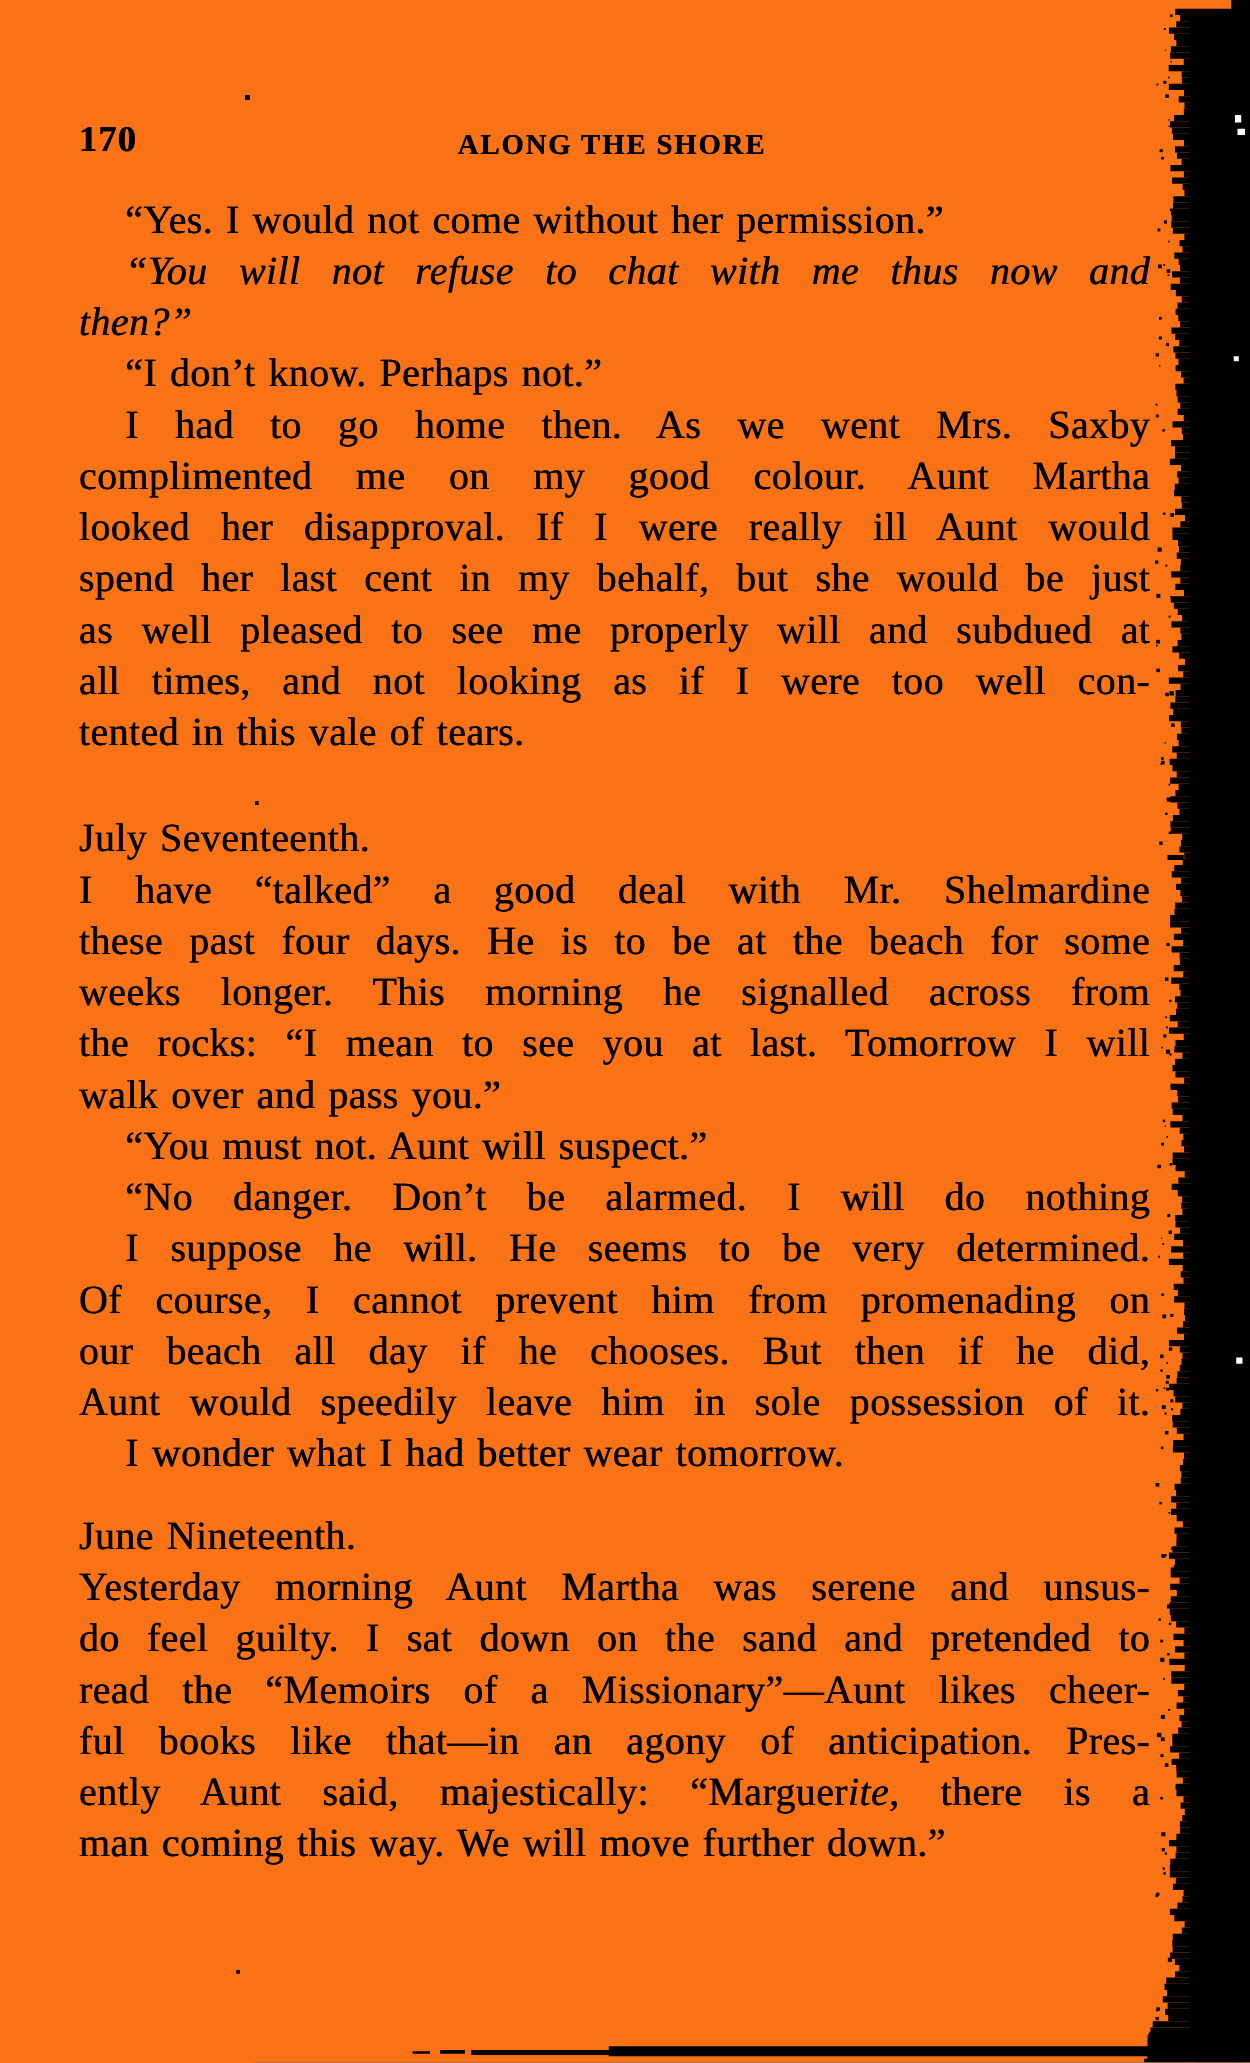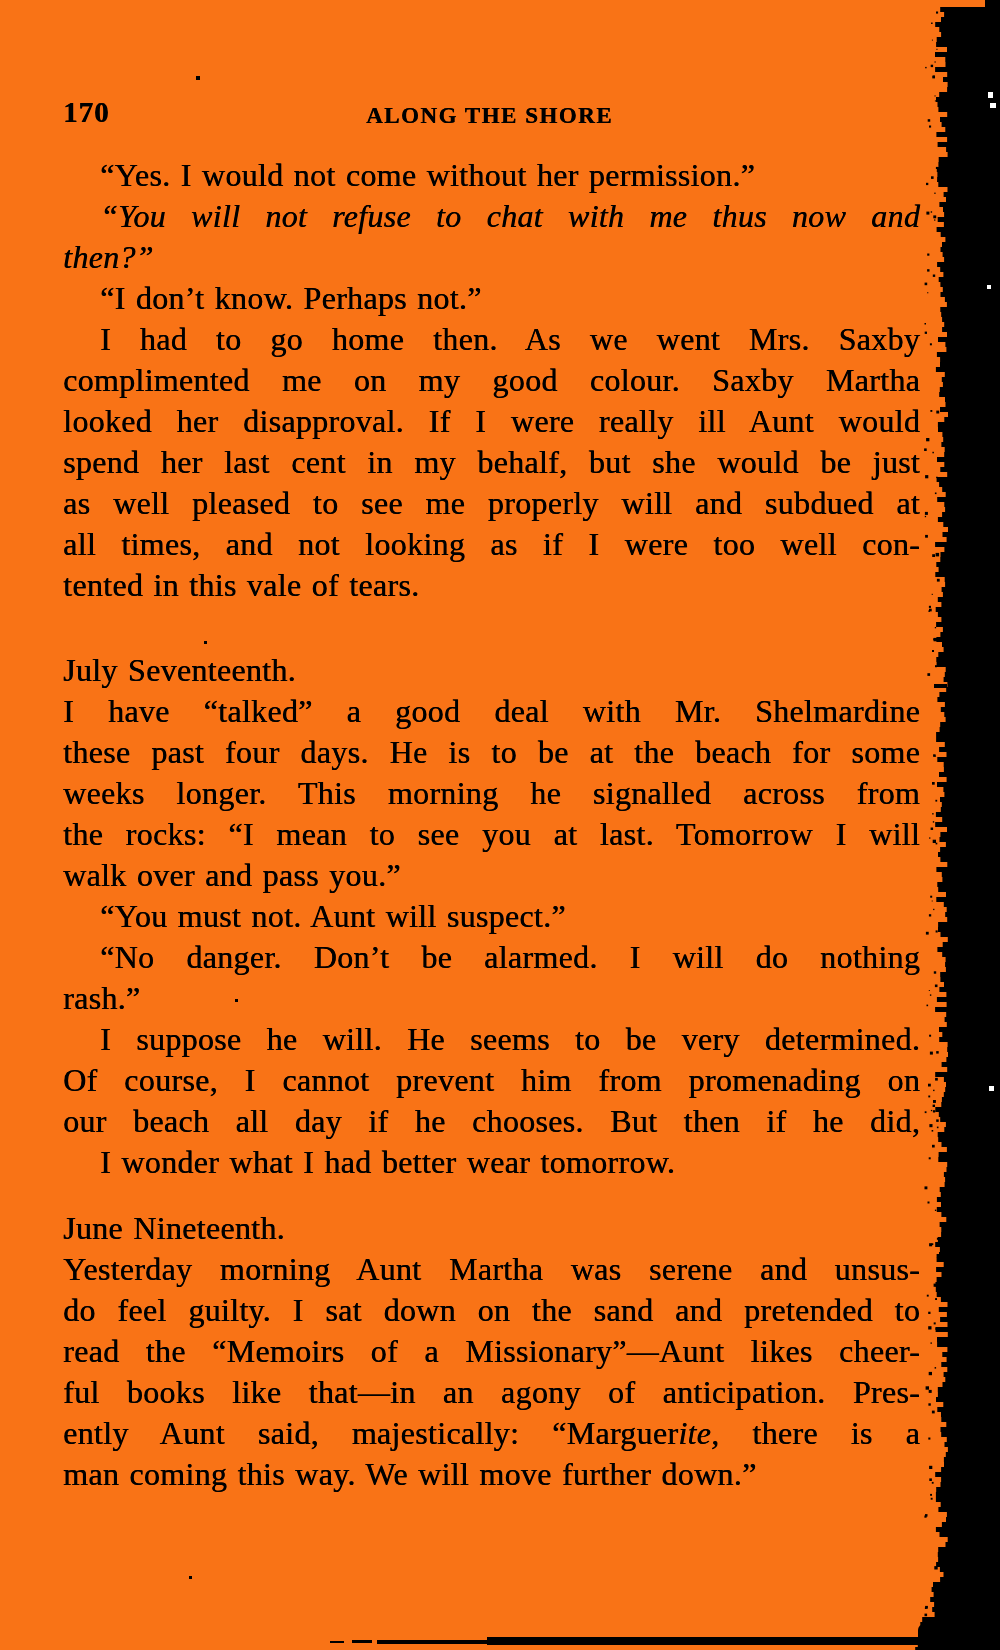--- a/index.html
+++ b/index.html
@@ -48,38 +48,38 @@
 
 <div class="page">
   <div class="hdr-num">170</div>
   <div class="hdr-title">ALONG THE SHORE</div>
   <div class="text-block" id="page-body">
       <div class="line"><span class="ind"></span><span>“Yes. I would not come without her permission.”</span></div>
       <div class="line justify italic"><span class="ind"></span><span>“You will not refuse to chat with me thus now and</span></div>
       <div class="line italic"><span>then?”</span></div>
       <div class="line"><span class="ind"></span><span>“I don’t know. Perhaps not.”</span></div>
       <div class="line justify"><span class="ind"></span><span>I had to go home then. As we went Mrs. Saxby</span></div>
-      <div class="line justify"><span>complimented me on my good colour. Saxby Martha</span></div>
+      <div class="line justify"><span>complimented me on my good colour. Aunt Martha</span></div>
       <div class="line justify"><span>looked her disapproval. If I were really ill Aunt would</span></div>
       <div class="line justify"><span>spend her last cent in my behalf, but she would be just</span></div>
       <div class="line justify"><span>as well pleased to see me properly will and subdued at</span></div>
       <div class="line justify"><span>all times, and not looking as if I were too well con-</span></div>
       <div class="line"><span>tented in this vale of tears.</span></div>
       <div class="line right" style="margin-top: 44px;"><span>July Seventeenth.</span></div>
       <div class="line justify"><span>I have “talked” a good deal with Mr. Shelmardine</span></div>
       <div class="line justify"><span>these past four days. He is to be at the beach for some</span></div>
       <div class="line justify"><span>weeks longer. This morning he signalled across from</span></div>
       <div class="line justify"><span>the rocks: “I mean to see you at last. Tomorrow I will</span></div>
       <div class="line"><span>walk over and pass you.”</span></div>
       <div class="line"><span class="ind"></span><span>“You must not. Aunt will suspect.”</span></div>
       <div class="line justify"><span class="ind"></span><span>“No danger. Don’t be alarmed. I will do nothing</span></div>
-      <div class="line"><span>rash.”</span></div>
       <div class="line justify"><span class="ind"></span><span>I suppose he will. He seems to be very determined.</span></div>
       <div class="line justify"><span>Of course, I cannot prevent him from promenading on</span></div>
       <div class="line justify"><span>our beach all day if he chooses. But then if he did,</span></div>
+      <div class="line justify"><span>Aunt would speedily leave him in sole possession of it.</span></div>
       <div class="line"><span class="ind"></span><span>I wonder what I had better wear tomorrow.</span></div>
       <div class="line right" style="margin-top: 25px;"><span>June Nineteenth.</span></div>
       <div class="line justify"><span>Yesterday morning Aunt Martha was serene and unsus-</span></div>
       <div class="line justify"><span>do feel guilty. I sat down on the sand and pretended to</span></div>
       <div class="line justify"><span>read the “Memoirs of a Missionary”—Aunt likes cheer-</span></div>
       <div class="line justify"><span>ful books like that—in an agony of anticipation. Pres-</span></div>
       <div class="line justify"><span>ently Aunt said, majestically: “Marguer</span><span class="it">ite,</span><span> there is a</span></div>
       <div class="line"><span>man coming this way. We will move further down.”</span></div>
     </div>
   <div class="artifacts" id="artifacts"><svg width="1000" height="1650" viewBox="0 0 1000 1650" fill="#000000">

